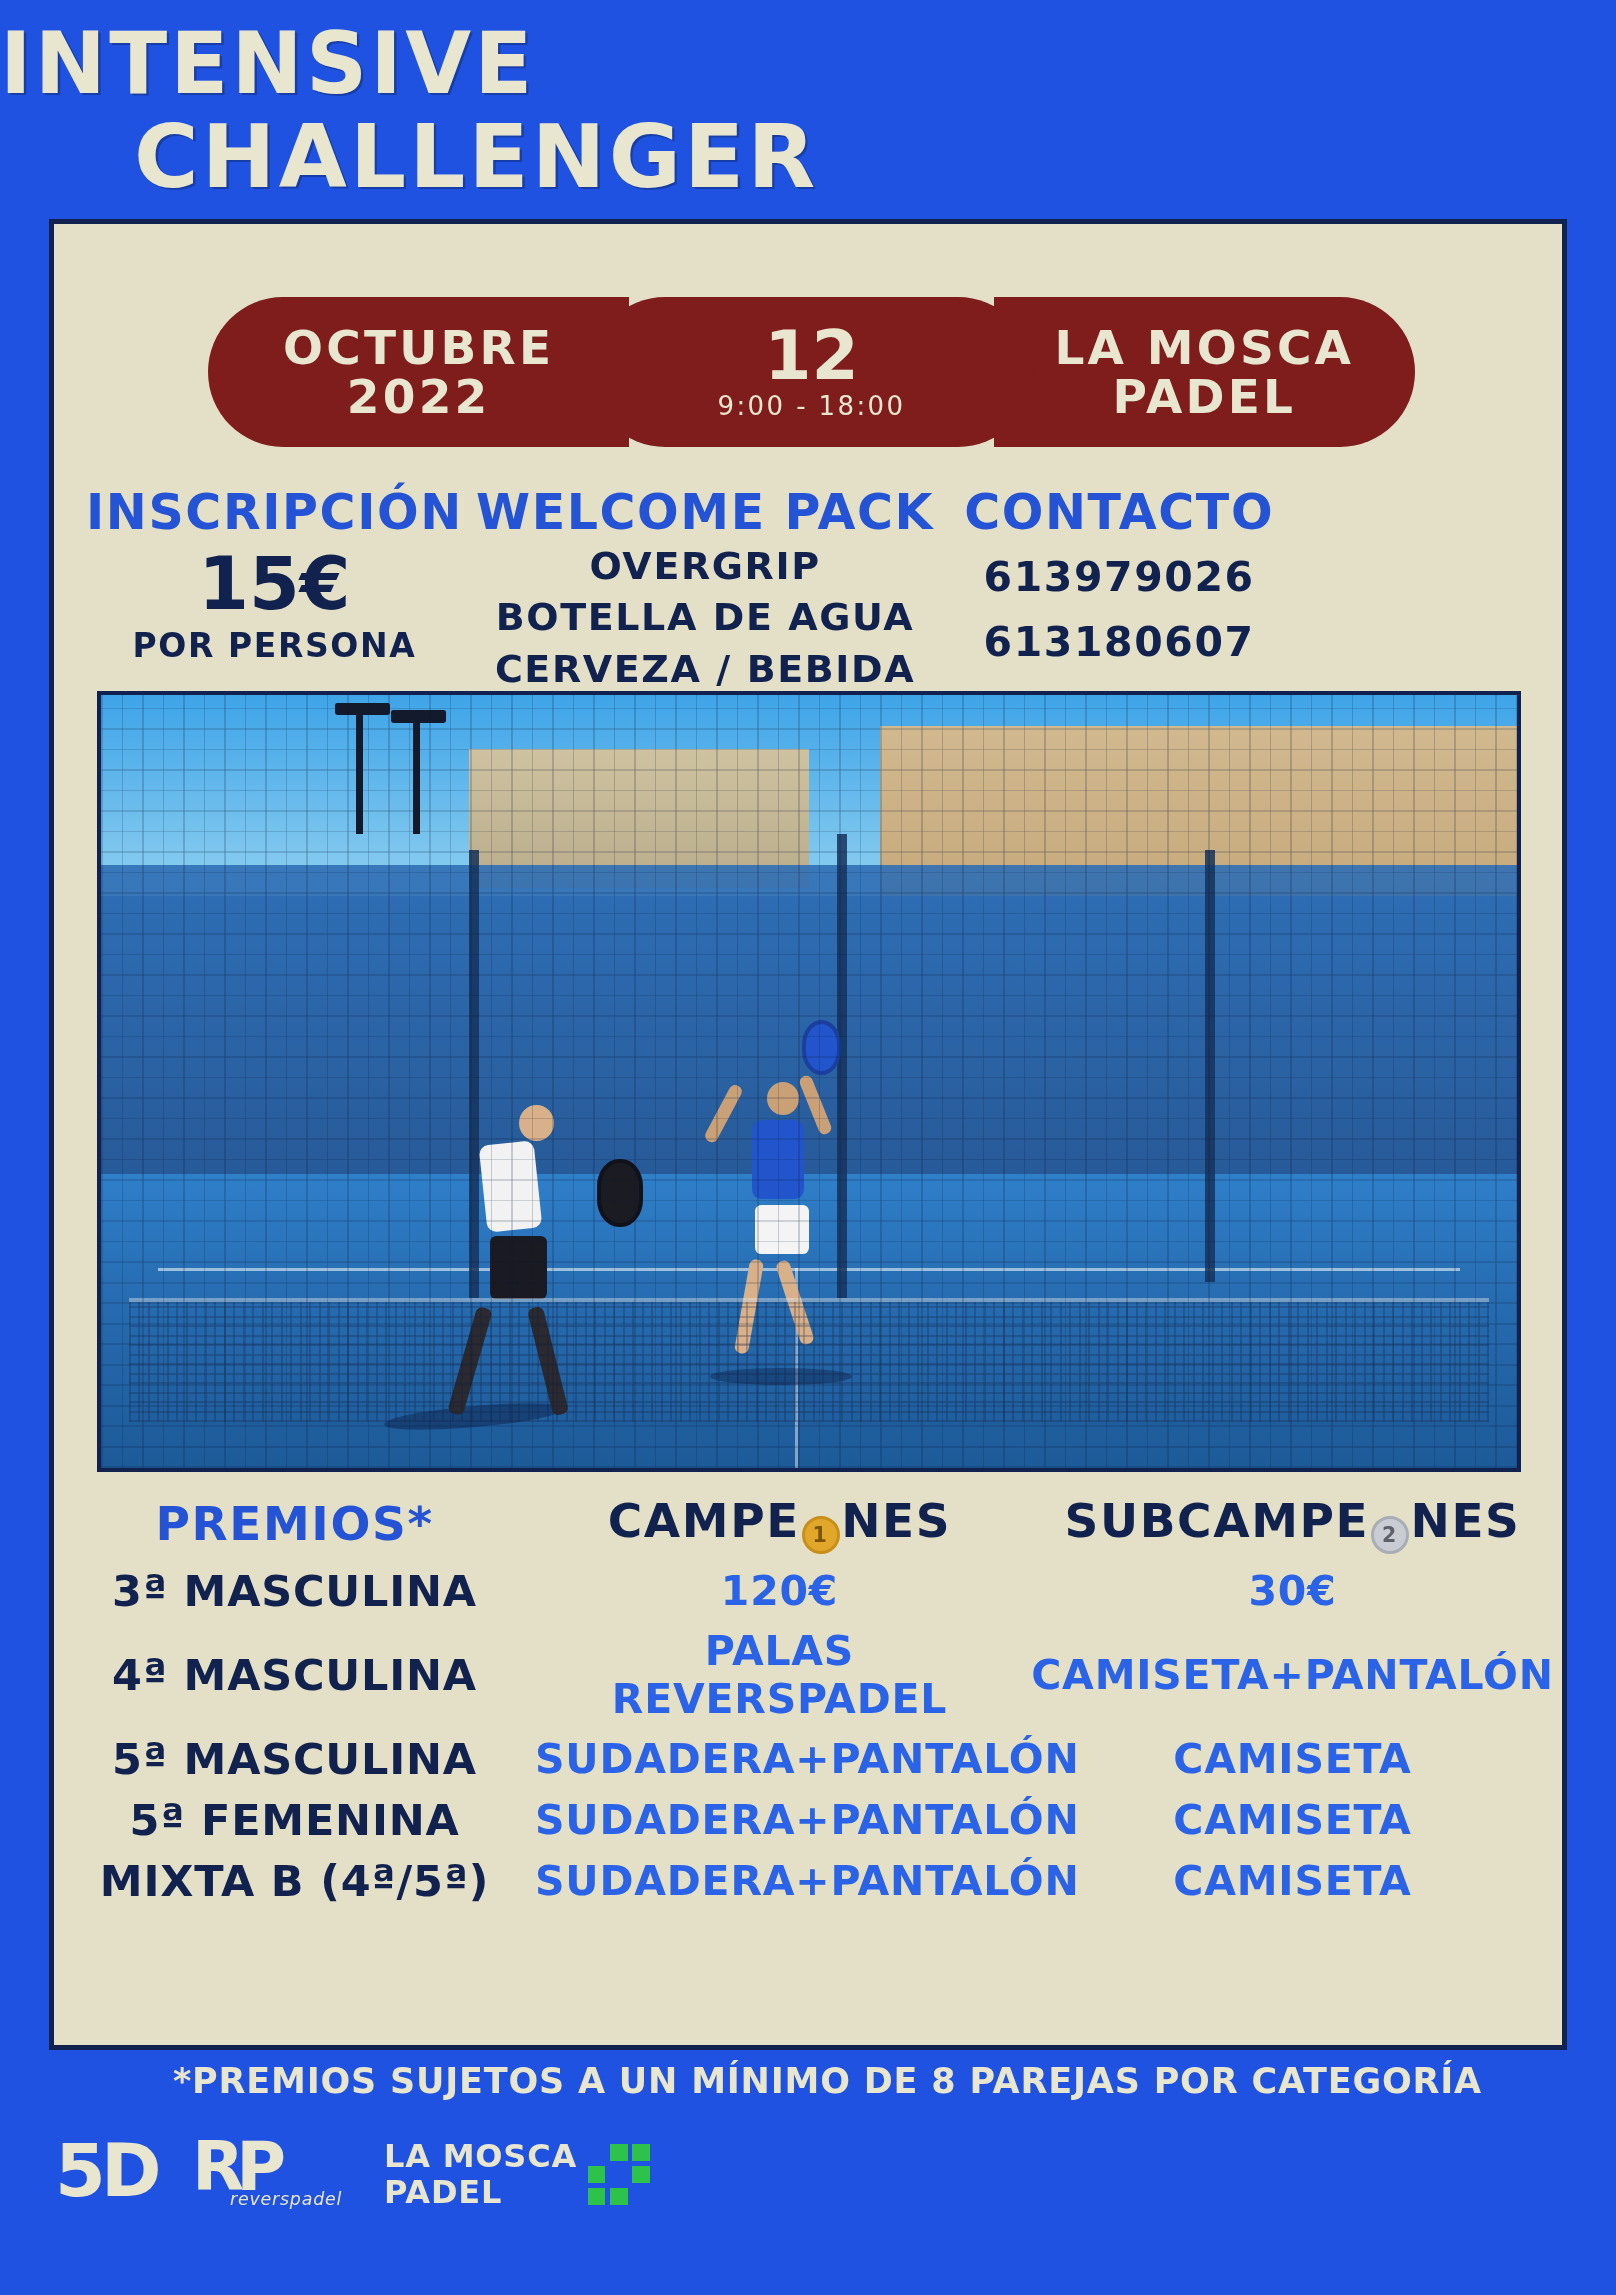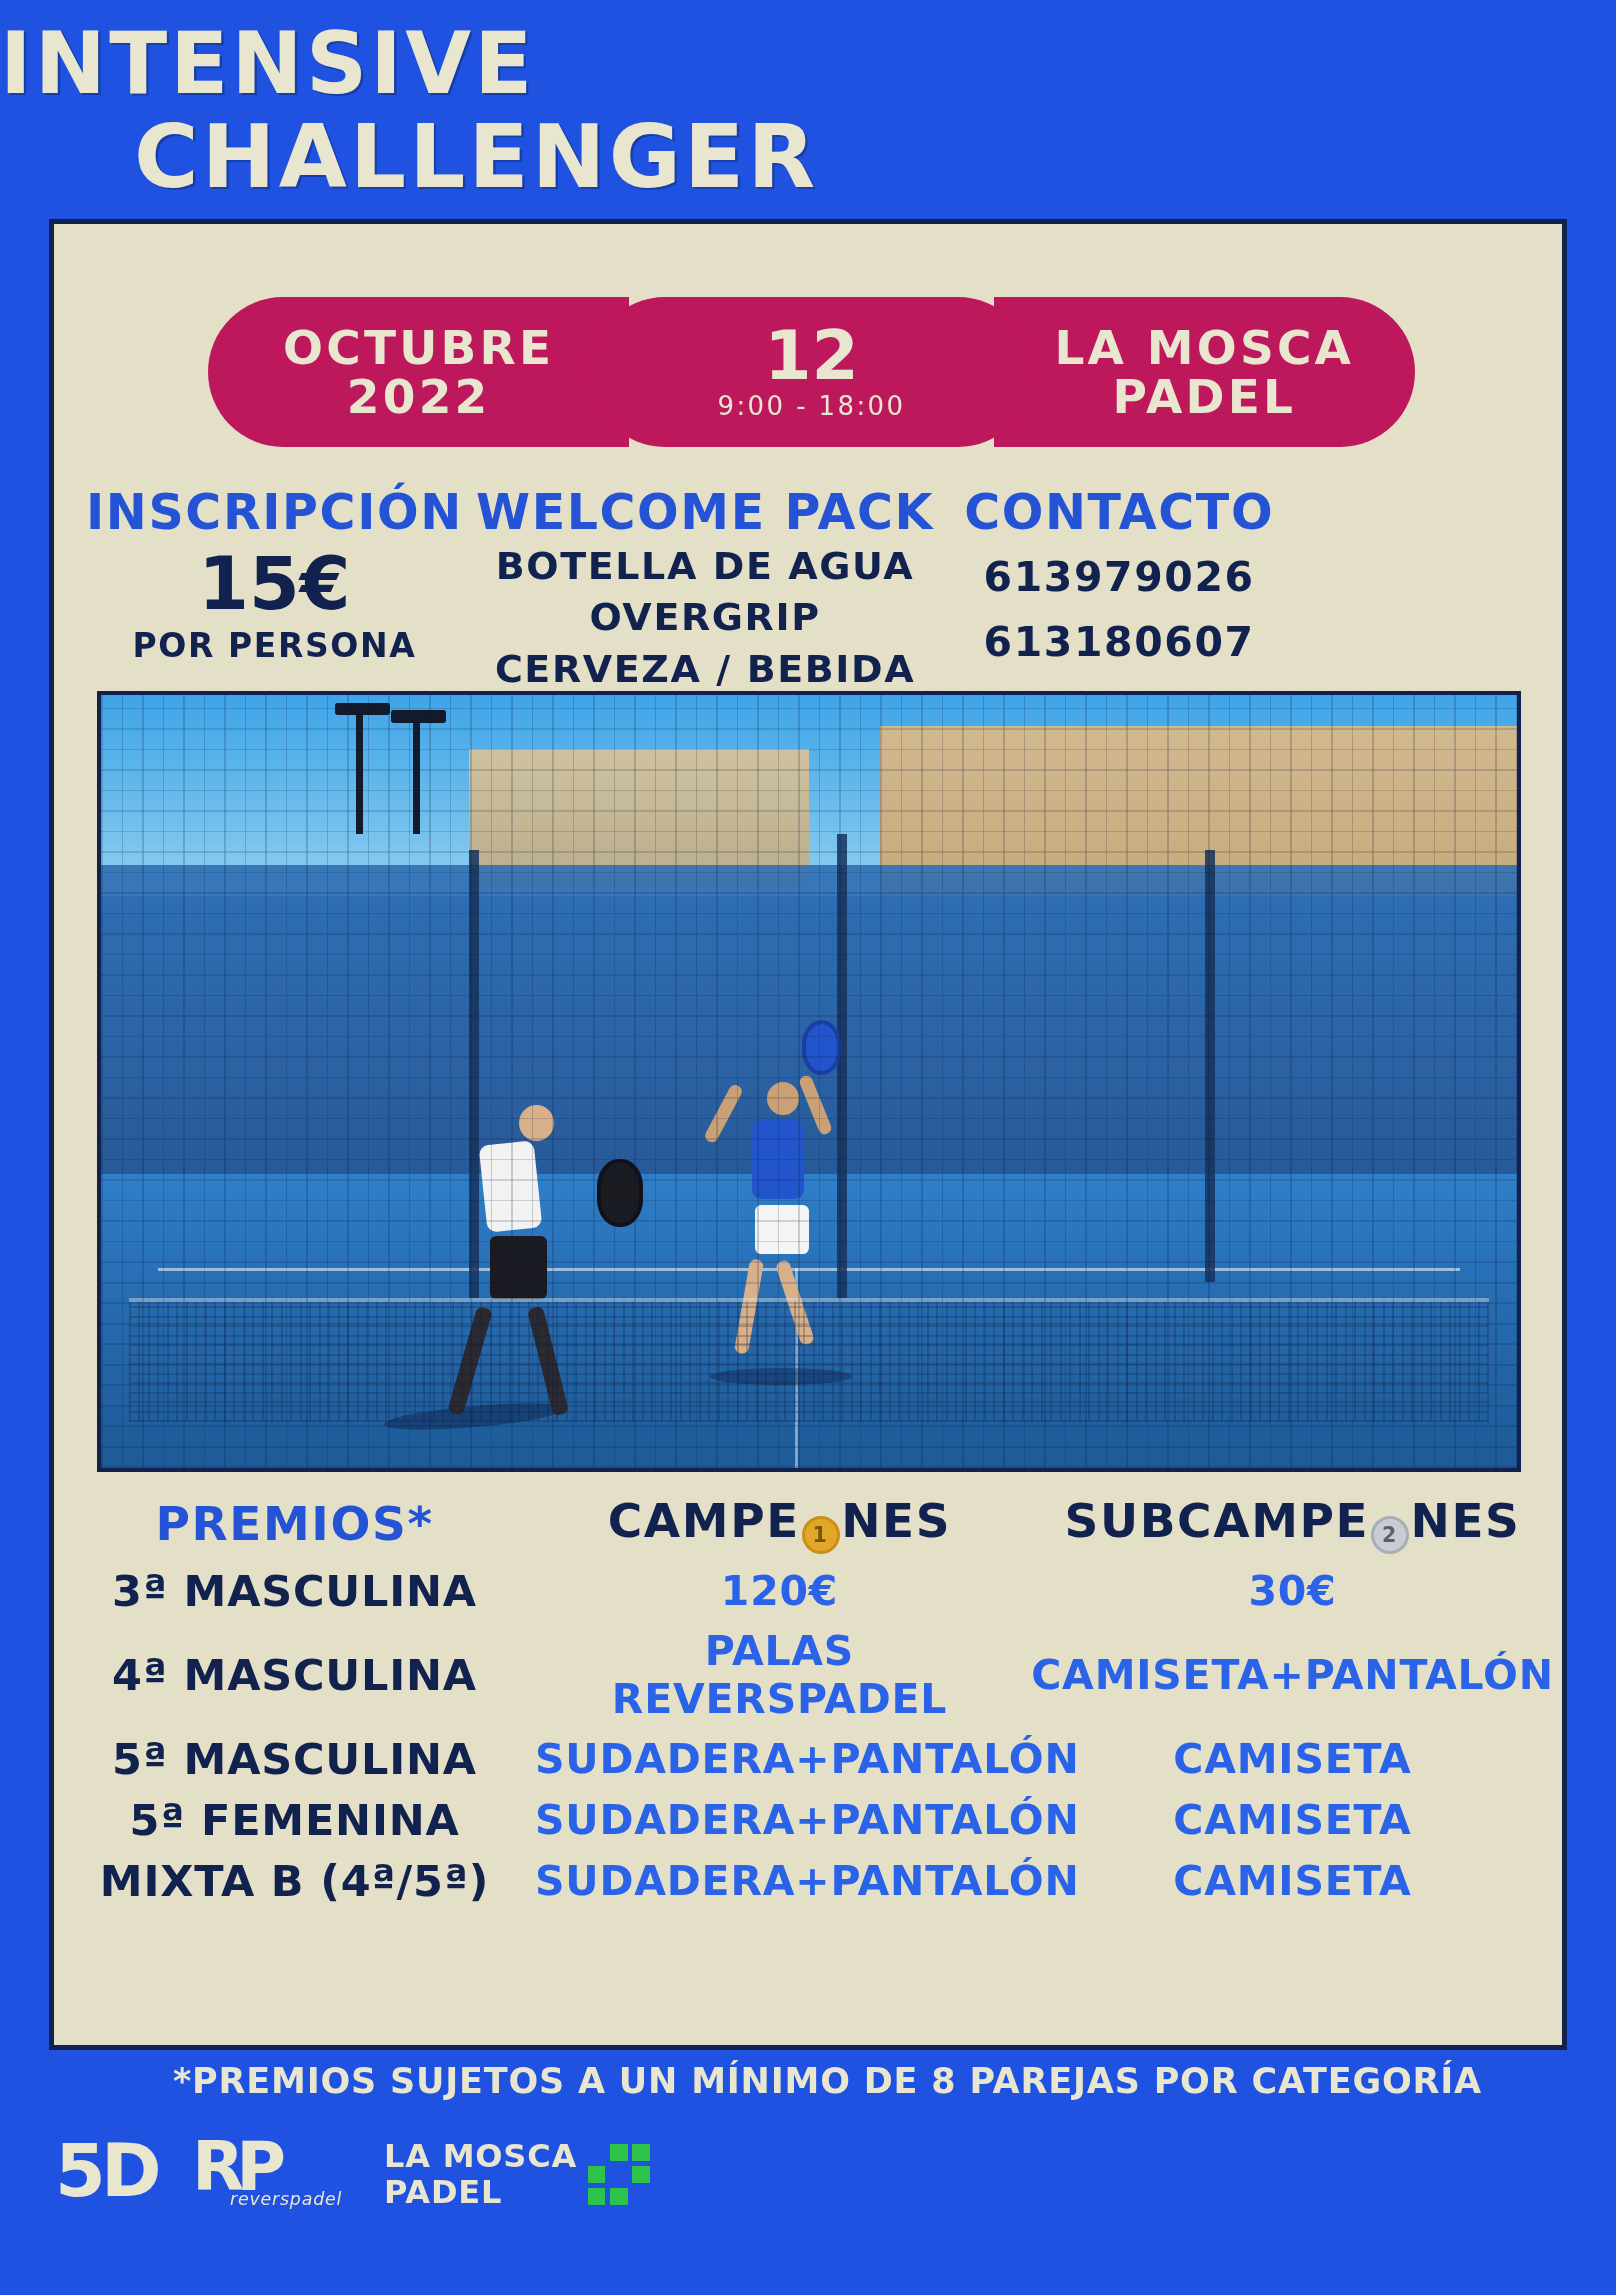--- a/index.html
+++ b/index.html
@@ -64,21 +64,21 @@
     position: absolute;
     top: 73px;
     left: 154px;
     width: 1207px;
     height: 150px;
     display: flex;
   }
   .banner-seg {
     position: relative;
     flex: 1;
-    background: #be185d;
+    background: #7f1d1d;
     display: flex;
     flex-direction: column;
     align-items: center;
     justify-content: center;
     color: #e9e6cf;
     text-align: center;
   }
   .banner-seg.left  { border-radius: 75px 0 0 75px; }
   .banner-seg.right { border-radius: 0 75px 75px 0; }
   .banner-seg.mid {
@@ -404,22 +404,22 @@
     <div class="info-row">
 
       <div class="info-col col-insc">
         <div class="info-head">Inscripción</div>
         <div class="price">15€</div>
         <div class="per-person">Por persona</div>
       </div>
 
       <div class="info-col col-pack">
         <div class="info-head">Welcome Pack</div>
+        <div class="pack-item">Overgrip</div>
         <div class="pack-item">Botella de agua</div>
-        <div class="pack-item">Overgrip</div>
         <div class="pack-item">Cerveza / Bebida isotónica</div>
       </div>
 
       <div class="info-col col-cont">
         <div class="info-head">Contacto</div>
         <div class="phone">613979026</div>
         <div class="phone">613180607</div>
       </div>
     </div>
 

